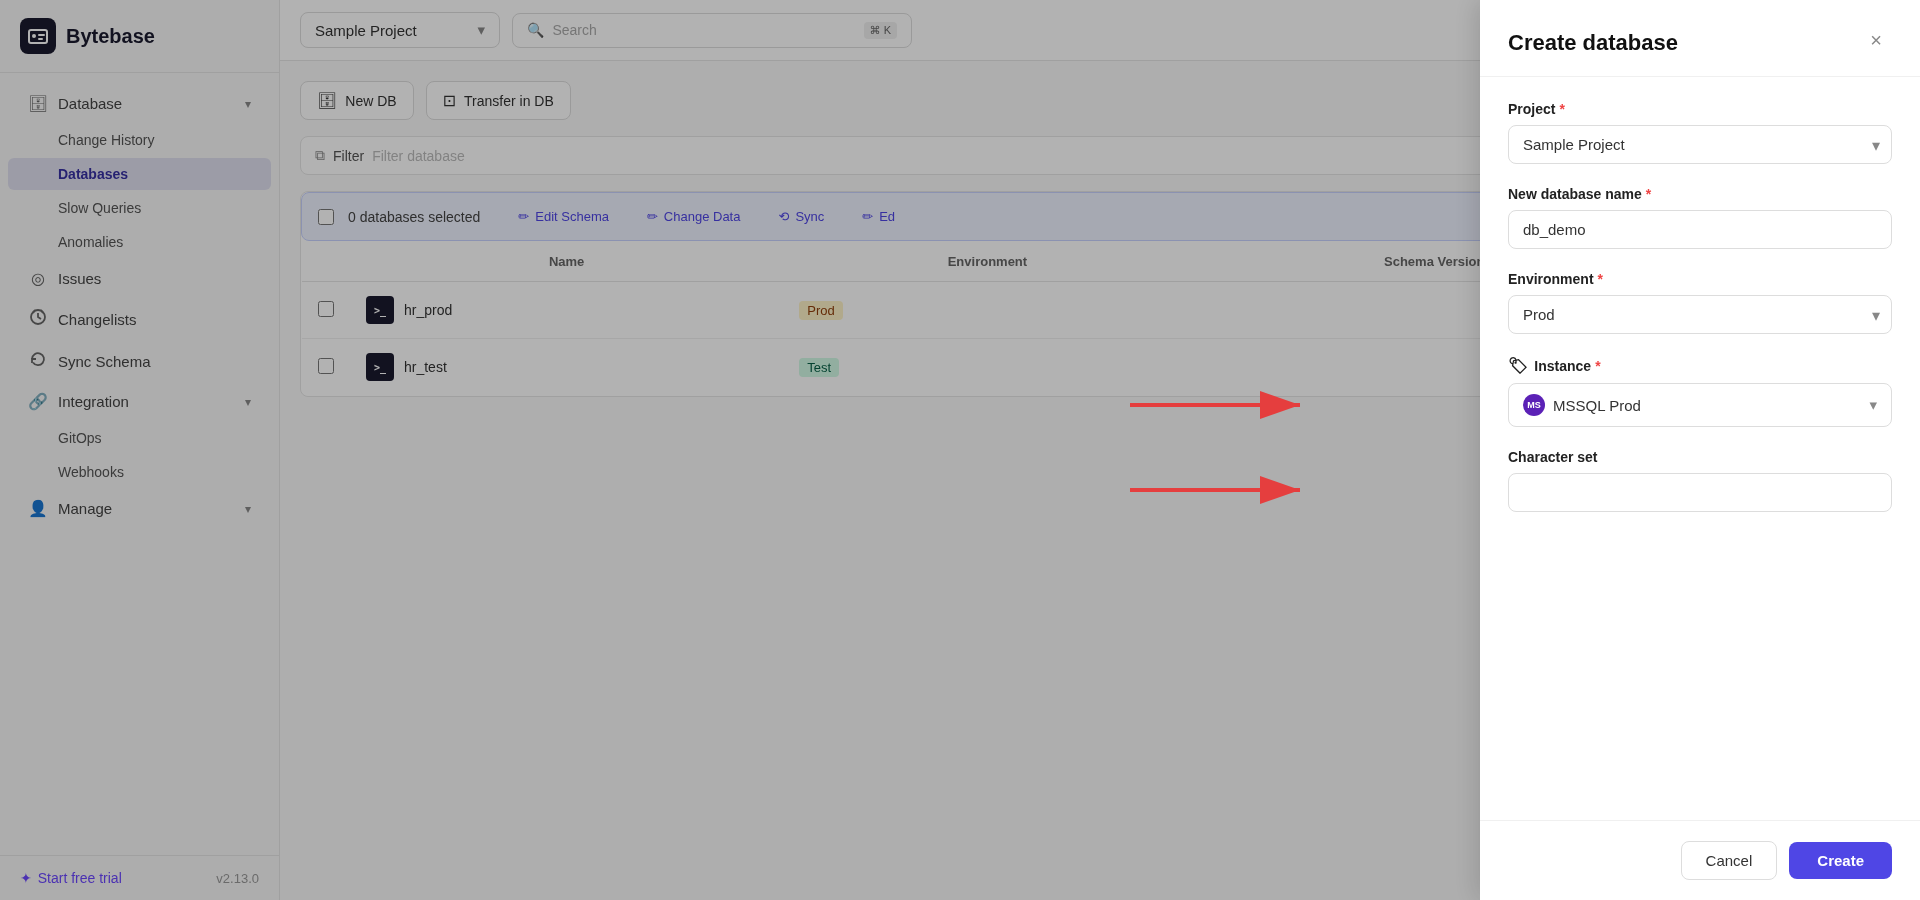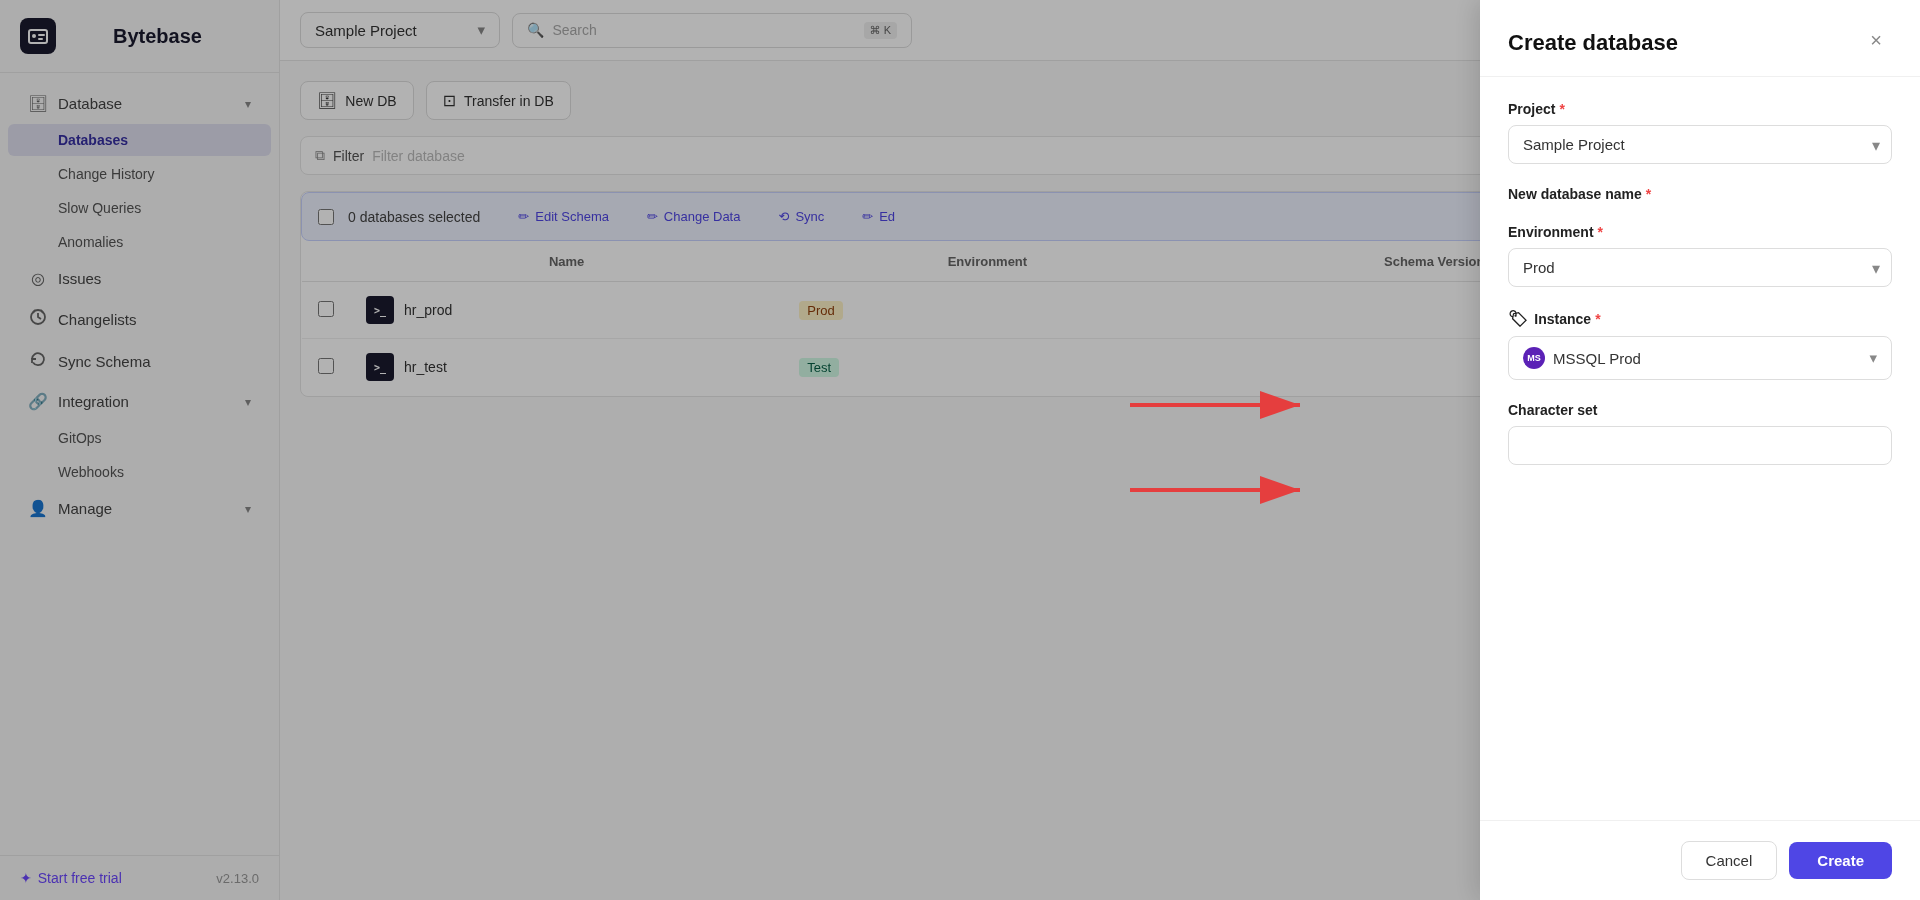--- a/index.html
+++ b/index.html
@@ -32,21 +32,20 @@
       align-items: center;
       justify-content: center;
       color: white;
       font-size: 18px;
       font-weight: bold;
     }
     .logo-text {
       font-size: 20px;
       font-weight: 700;
       color: #1a1a2e;
-      margin-left: 47px;
     }
     .sidebar-nav {
       flex: 1;
       padding: 12px 0;
     }
     .nav-item {
       display: flex;
       align-items: center;
       gap: 10px;
       padding: 9px 20px;
@@ -454,25 +453,25 @@
     <span class="logo-text">Bytebase</span>
   </div>
 
   <div class="sidebar-nav">
 
     <div class="nav-item">
       <span class="nav-icon">🗄</span>
       <span>Database</span>
       <span class="nav-arrow">▾</span>
     </div>
+    <div class="nav-sub-item">
+      <span>Change History</span>
+    </div>
     <div class="nav-sub-item active">
       <span>Databases</span>
-    </div>
-    <div class="nav-sub-item">
-      <span>Change History</span>
     </div>
     <div class="nav-sub-item">
       <span>Slow Queries</span>
     </div>
     <div class="nav-sub-item">
       <span>Anomalies</span>
     </div>
 
     <div class="nav-item">
       <span class="nav-icon">◎</span>
@@ -685,20 +684,21 @@
         </select>
         <span class="select-chevron">▾</span>
       </div>
     </div>
 
     <div class="form-group">
       <div class="form-label">
         <span>New database name</span>
         <span class="required-star">*</span>
       </div>
+      <input class="form-input" type="text" value="db_demo" style="">
     </div>
 
     <div class="form-group">
       <div class="form-label">
         <span>Environment</span>
         <span class="required-star">*</span>
       </div>
       <div class="select-wrapper">
         <select>
           <option value="Prod">Prod</option>

